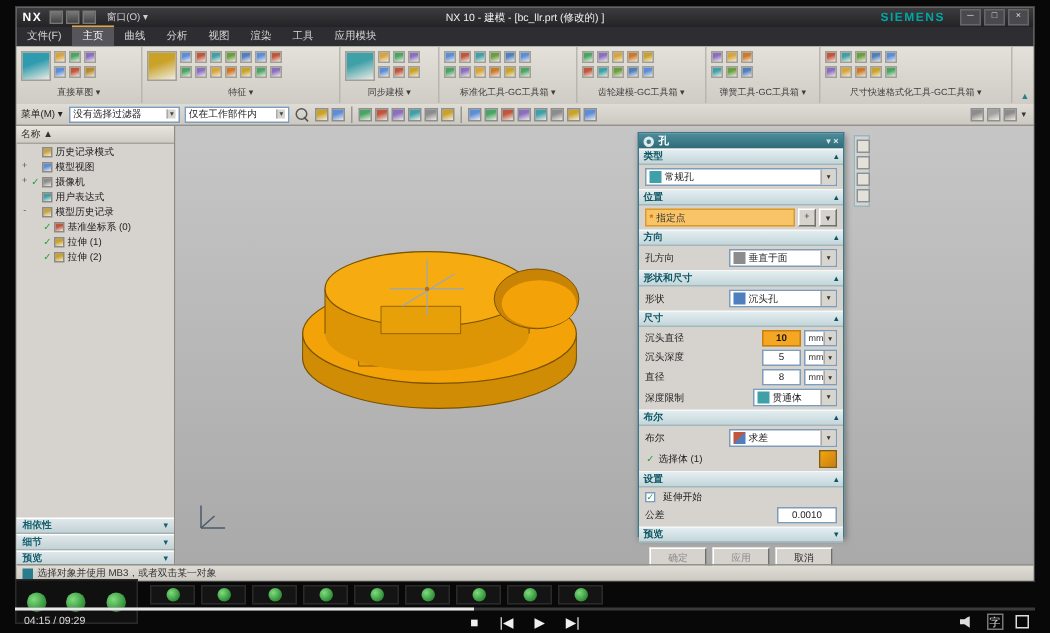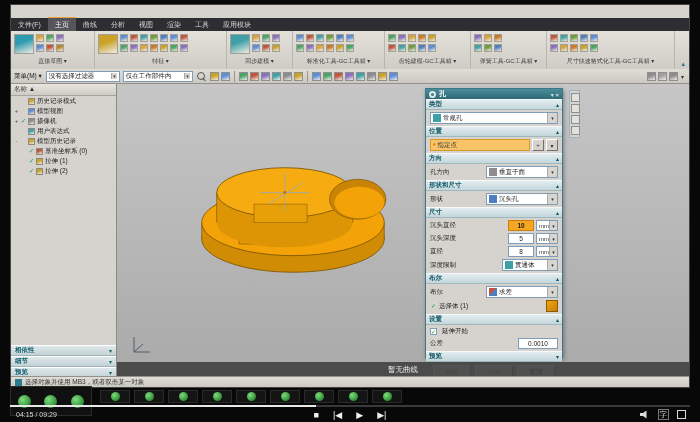--- a/index.html
+++ b/index.html
@@ -102,20 +102,34 @@
   .subbtn{font-size:7.5px;color:#ddd;border:1px solid #777;padding:0 1px;line-height:9px;}
   .fs{width:9px;height:9px;border:1px solid #ddd;box-sizing:border-box;}
 </style>
 </head>
 <body>
 
 <div class="stage">
 
   <div class="nx">
 
+    <div class="titlebar">
+      <span class="nxlogo">NX</span>
+      <span class="qicon"></span>
+      <span class="qicon"></span>
+      <span class="qicon"></span>
+      <span class="winmenu">窗口(O) ▾</span>
+      <span class="wtitle">NX 10 - 建模 - [bc_llr.prt (修改的) ]</span>
+      <span class="brand">SIEMENS</span>
+      <span class="winctl" id="win-controls">
+          <span class="winbtn">─</span>
+          <span class="winbtn">□</span>
+          <span class="winbtn">×</span>
+        </span>
+    </div>
 
     <div class="tabsrow">
       <div id="ribbon-tabs" style="display:flex;height:100%;align-items:flex-end;">
           <div class="rtab">文件(F)</div>
           <div class="rtab active">主页</div>
           <div class="rtab">曲线</div>
           <div class="rtab">分析</div>
           <div class="rtab">视图</div>
           <div class="rtab">渲染</div>
           <div class="rtab">工具</div>
@@ -529,21 +543,20 @@
               <span class="ch">▾</span>
             </div>
 
           <div class="dbtns">
             <div class="dbtn disabled">确定</div>
             <div class="dbtn disabled">应用</div>
             <div class="dbtn">取消</div>
           </div>
         </div>
 
-        <div class="prompt">暂无曲线</div>
       </div>
     </div>
 
     <div class="statusbar">
       <span class="sic"></span>
       <span>选择对象并使用 MB3，或者双击某一对象</span>
     </div>
   </div>
 
   <div class="pbot">

